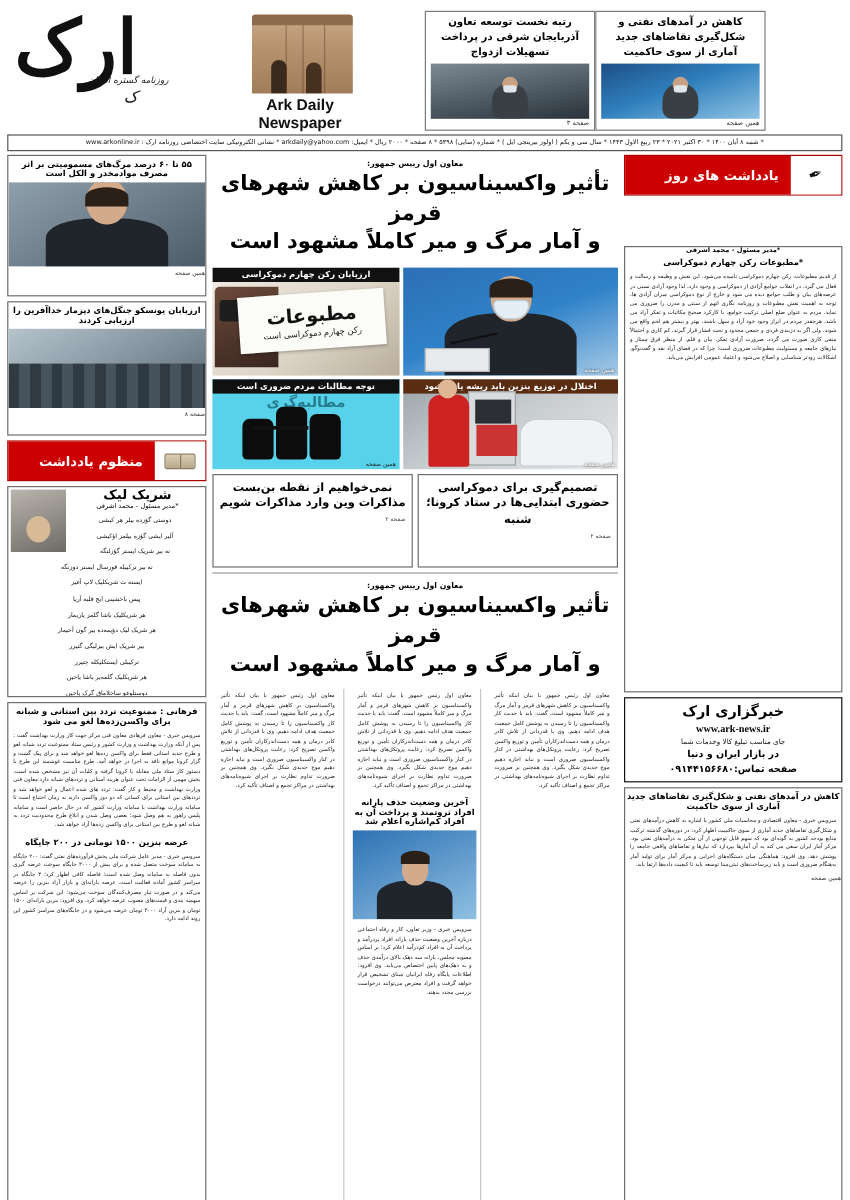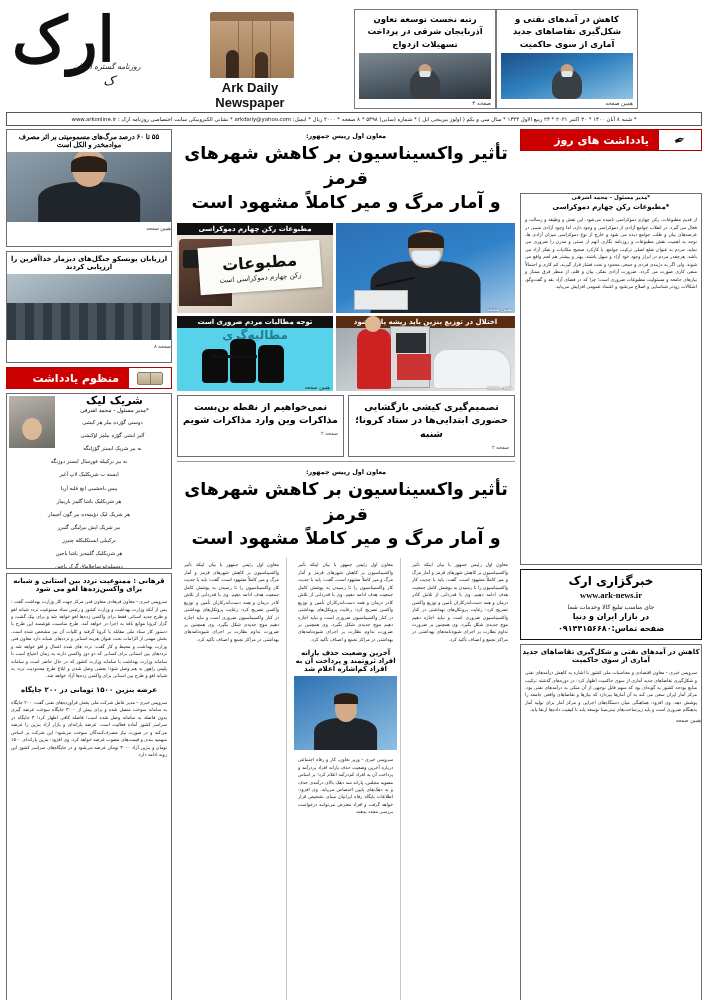--- a/index.html
+++ b/index.html
@@ -154,21 +154,21 @@
     height: 880px;
   }
   .col-right { flex: 0 0 182px; display:flex; flex-direction:column; gap:4px; }
   .col-mid   { flex: 1 1 auto;  display:flex; flex-direction:column; gap:4px; }
   .col-left  { flex: 0 0 166px; display:flex; flex-direction:column; gap:4px; }
 
   
   .sec-head {
     display:flex; flex-direction:row-reverse; align-items:stretch;
     border:1px solid #b00000;
-    height: 22px;
+    height: 34px;
   }
   .sec-head .lbl {
     background:#cc0000; color:#fff; font-size:11px; font-weight:700;
     padding:2px 10px; display:flex; align-items:center; direction:rtl;
     flex: 1 1 auto; justify-content:flex-start;
   }
   .sec-head .ico {
     flex:0 0 42px; background:#fff; display:flex; align-items:center; justify-content:center;
   }
   .pen-ico { font-size:14px; color:#111; transform: rotate(-20deg); }
@@ -291,21 +291,21 @@
                 background:#cc2222; border-radius:10px 10px 2px 2px;}
   .gas-person:after{content:"";position:absolute;top:-13px;left:8px;width:16px;height:16px;
                     border-radius:50%;background:#e0b795;}
   .gas-car { position:absolute; bottom:2%; right:2%; width:78px;height:40px;
              background:#f1f2f3; border-radius:14px 20px 4px 4px; border:1px solid #c9cdd0;}
   .gas-red { position:absolute; bottom:14%; left:34%; width:34px;height:26px;background:#c33;}
 
   
   .dual { display:flex; flex-direction:row; gap:4px; }
   .dual-item {
-    flex:1 1 50%; border:1px solid #6e6e6e; padding:4px 5px 6px 5px;
+    flex:1 1 50%; border:1px solid #6e6e6e; padding:4px 5px 22px 5px;
     direction:rtl; position:relative;
   }
   .dual-h { font-size:9.5px; font-weight:700; line-height:1.45; text-align:center; color:#000; }
   .dual-pg { font-size:5px; color:#444; margin-top:3px; }
 
   
   .articles { display:flex; flex-direction:row; gap:4px; flex:1 1 auto; }
   .art-col { flex:1 1 33%; border-right:1px solid #c8c8c8; padding:0 3px; }
   .art-col:first-child { border-right:none; }
 
@@ -441,42 +441,42 @@
             <div class="gas-pump"></div>
             <div class="gas-red"></div>
             <div class="gas-person"></div>
             <div class="gas-car"></div>
             <div class="pgref">همین صفحه</div>
           </div>
         </div>
 
         <div class="mos-col mos-a">
           <div class="photo ph-press" style="flex:1 1 55%">
-            <div class="cap">مطبوعات رکن چهارم دموکراسی</div>
+            <div class="cap">ارزیابان رکن چهارم دموکراسی</div>
             <div class="photog"></div>
             <div class="press-sign">
               <div class="big">مطبوعات</div>
               <div class="small">رکن چهارم دموکراسی است</div>
             </div>
           </div>
           <div class="photo ph-demand" style="flex:1 1 45%">
             <div class="cap">توجه مطالبات مردم ضروری است</div>
             <div class="demand-word">مطالبه‌گری</div>
             <div class="fist f1"></div>
             <div class="fist f2"></div>
             <div class="fist f3"></div>
             <div class="pencil"></div>
             <div class="pgref pgref-dark">همین صفحه</div>
           </div>
         </div>
       </div>
 
       <div class="dual">
         <div class="dual-item">
-          <div class="dual-h">تصمیم‌گیری کیشی بازگشایی حضوری ابتدایی‌ها در ستاد کرونا؛ شنبه</div>
+          <div class="dual-h">تصمیم‌گیری برای دموکراسی حضوری ابتدایی‌ها در ستاد کرونا؛ شنبه</div>
           <div class="dual-pg">صفحه ۲</div>
         </div>
         <div class="dual-item">
           <div class="dual-h">نمی‌خواهیم از نقطه بن‌بست مذاکرات وین وارد مذاکرات شویم</div>
           <div class="dual-pg">صفحه ۲</div>
         </div>
       </div>
 
       <div style="border-top:1px solid #999;padding-top:3px;">
         <div class="kicker">معاون اول رییس جمهور:</div>
@@ -499,21 +499,21 @@
           <div class="bodytext">سرویس خبری - وزیر تعاون، کار و رفاه اجتماعی درباره آخرین وضعیت حذف یارانه افراد پردرآمد و پرداخت آن به افراد کم‌درآمد اعلام کرد؛ بر اساس مصوبه مجلس، یارانه سه دهک بالای درآمدی حذف و به دهک‌های پایین اختصاص می‌یابد. وی افزود: اطلاعات پایگاه رفاه ایرانیان مبنای تشخیص قرار خواهد گرفت و افراد معترض می‌توانند درخواست بررسی مجدد بدهند.</div>
         </div>
         <div class="art-col">
           <div class="bodytext">معاون اول رئیس جمهور با بیان اینکه تأثیر واکسیناسیون بر کاهش شهرهای قرمز و آمار مرگ و میر کاملاً مشهود است، گفت: باید با جدیت کار واکسیناسیون را تا رسیدن به پوشش کامل جمعیت هدف ادامه دهیم. وی با قدردانی از تلاش کادر درمان و همه دست‌اندرکاران تأمین و توزیع واکسن تصریح کرد: رعایت پروتکل‌های بهداشتی در کنار واکسیناسیون ضروری است و نباید اجازه دهیم موج جدیدی شکل بگیرد. وی همچنین بر ضرورت تداوم نظارت بر اجرای شیوه‌نامه‌های بهداشتی در مراکز تجمع و اصناف تأکید کرد.</div>
         </div>
       </div>
     </div>
 
     <div class="col-left">
 
-      <div class="boxed" style="flex:0 0 118px;font-family:Liberation Serif, serif;">
+      <div class="boxed" style="flex:0 0 118px;">
         <div class="sub-h">۵۵ تا ۶۰ درصد مرگ‌های مسمومیتی بر اثر مصرف موادمخدر و الکل است</div>
         <div class="photo-left" style="height:70px;background:linear-gradient(150deg,#8fa0ad,#4d5c68);">
           <div class="sp-body"></div>
           <div class="sp-head"></div>
           <div class="sp-hair"></div>
         </div>
         <div class="cap-sm">همین صفحه</div>
       </div>
 
       <div class="boxed" style="flex:0 0 112px;">

